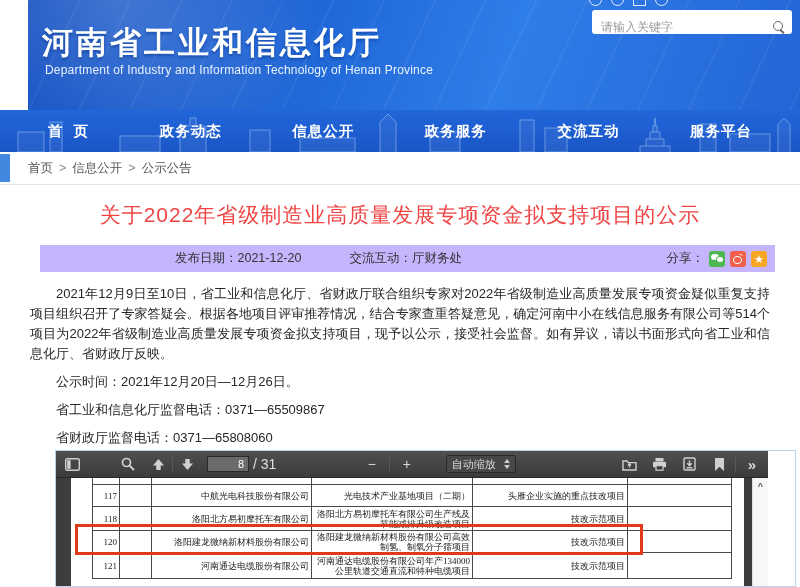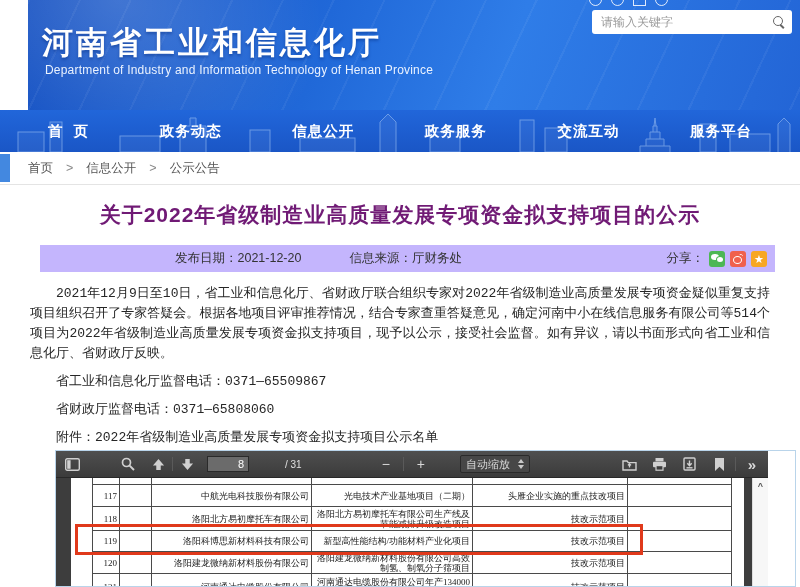--- a/index.html
+++ b/index.html
@@ -15,21 +15,21 @@
       pointer-events:none; }
   .header-glow { position:absolute; left:-120px; top:-160px; width:420px; height:320px;
       background:radial-gradient(closest-side, rgba(255,255,255,0.18), transparent); transform:rotate(20deg); }
   .site-name { position:absolute; left:14px; top:22px; color:#fff; font-size:31px;
       font-weight:bold; letter-spacing:3px; text-shadow:0 2px 3px rgba(0,40,120,0.45); }
   .site-name-en { position:absolute; left:17px; top:63px; color:#eaf2ff; font-size:12px; letter-spacing:0.2px; }
   .quick-icons { position:absolute; top:-7px; right:132px; display:flex; gap:9px; }
   .quick-icons span { width:13px; height:13px; border:1.5px solid rgba(255,255,255,0.85); display:block; }
   .quick-icons .rnd { border-radius:50%; }
   .search-box { position:absolute; top:10px; right:8px; width:200px; height:24px;
-      background:#fff; border-radius:3px; display:flex; align-items:center; padding:0 6px 0 9px; }
+      background:#fff; border-radius:3px; display:flex; align-items:flex-end; padding:0 6px 0 9px; }
   .search-box input { flex:1; border:none; outline:none; font-size:12px; color:#333;
       font-family:"Liberation Sans", sans-serif; }
   .search-box input::placeholder { color:#9a9a9a; }
   .mag { position:relative; width:14px; height:14px; }
   .mag::before { content:""; position:absolute; left:1px; top:1px; width:8px; height:8px;
       border:1.6px solid #666; border-radius:50%; }
   .mag::after { content:""; position:absolute; left:9px; top:9px; width:5px; height:1.7px;
       background:#666; transform:rotate(45deg); transform-origin:0 0; }
 
   
@@ -37,64 +37,64 @@
   .skyline { position:absolute; left:0; bottom:0; width:100%; height:40px; opacity:0.55; }
   .nav-items { position:relative; display:flex; justify-content:space-between;
       padding:0 48px; height:100%; align-items:center; }
   .nav-item { color:#fff; font-size:14.5px; font-weight:bold; white-space:pre;
       letter-spacing:1px; cursor:pointer; }
 
   
   .crumb-row { position:relative; height:33px; background:#fff; border-bottom:1px solid #e4e4e4;
       display:flex; align-items:center; }
   .crumb-accent { position:absolute; left:0; top:2px; width:10px; height:28px; background:#4388e0; }
-  .crumbs { margin-left:28px; font-size:12.5px; color:#555; display:flex; gap:13px; align-items:center; }
+  .crumbs { margin-left:28px; font-size:12.5px; color:#555; display:flex; gap:6px; align-items:center; }
   .crumbs .sep { color:#888; }
   .crumbs span[data-interactable="true"] { cursor:pointer; }
 
   
   .article { padding:0 15px; }
-  .art-title { margin-top:16px; text-align:center; color:#701a75; font-size:21px;
-      font-weight:bold; letter-spacing:1px; }
+  .art-title { margin-top:16px; text-align:center; color:#ef4444; font-size:21px;
+      font-weight:normal; letter-spacing:1px; }
   .meta-bar { margin:16px 10px 12px 25px; height:27px; background:#c4b5fd;
       display:flex; align-items:center; font-size:12.5px; color:#333; }
   .meta-date { margin-left:135px; }
   .meta-src { margin-left:48px; }
   .share { margin-left:auto; display:flex; align-items:center; gap:5px; padding-right:8px; }
   .share-ic { width:16px; height:16px; border-radius:3px; position:relative; cursor:pointer; display:block; }
   .ic-wechat { background:#4db754; }
   .ic-wechat::before { content:""; position:absolute; left:2px; top:3px; width:8px; height:6.5px;
       background:#fff; border-radius:50%; }
   .ic-wechat::after { content:""; position:absolute; left:8px; top:6px; width:6px; height:5px;
       background:#fff; border-radius:50%; box-shadow:0 0 0 1px #4db754; }
   .ic-weibo { background:#f0604c; }
   .ic-weibo::before { content:""; position:absolute; left:3px; top:5px; width:7px; height:6px;
       border:1.6px solid #fff; border-radius:50%; }
   .ic-weibo::after { content:""; position:absolute; left:9px; top:3px; width:4px; height:2px;
       border-top:1.5px solid #fff; border-radius:50%; transform:rotate(20deg); }
   .ic-star { background:#f7a723; color:#fff; font-size:11px; text-align:center; line-height:16px; }
   .body-text { padding:0 15px; font-size:13px; line-height:20px; color:#262626; }
   .body-text p { margin-bottom:8px; }
-  .p-indent { text-indent:2em; text-align:justify;font-family:Liberation Mono, monospace; }
+  .p-indent { text-indent:2em; text-align:justify; }
   .sign-date { text-align:right; padding-right:25px; font-size:13px; color:#262626; margin-top:6px; }
 
   
   .iframe-box { position:absolute; left:55px; top:450px; right:4px; bottom:0;
       border:1px solid #b9d4ea; background:#fff; }
   .viewer { position:absolute; left:0; top:0; width:712px; height:100%; background:#3d3d3d; }
   .toolbar { position:relative; height:27px; background:linear-gradient(#4f4f4f,#3b3b3b);
       border-bottom:1px solid #282828; display:flex; align-items:center; padding:0 6px;
       color:#d8d8d8; }
   .tb-btn { display:flex; align-items:center; justify-content:center; height:20px;
       min-width:20px; cursor:pointer; border-radius:2px; }
   .tb-sep { width:1px; height:14px; background:#2c2c2c; border-right:1px solid #5a5a5a; margin:0 4px; }
   .page-input { width:42px; height:16px; background:#6b6b6b; border:1px solid #2a2a2a;
       color:#fff; font-size:11px; text-align:right; padding-right:4px; margin:0 4px 0 10px;
       font-family:"Liberation Sans", sans-serif; }
-  .page-total { font-size:10px; color:#e0e0e0;margin-left:32px; }
+  .page-total { font-size:14px; color:#e0e0e0; }
   .zoom-ind { font-size:11px; margin:0 3px; cursor:pointer; }
   .zoom-select { height:18px; background:#474747; border:1px solid #2a2a2a; border-radius:2px;
       display:flex; align-items:center; gap:8px; padding:0 5px; font-size:11px; cursor:pointer; }
   .spinner { display:flex; flex-direction:column; gap:2px; }
   .spinner i { width:0; height:0; border-left:3px solid transparent; border-right:3px solid transparent; display:block; }
   .spin-up { border-bottom:4px solid #c9c9c9; }
   .spin-dn { border-top:4px solid #c9c9c9; }
   .chev { font-size:15px; font-weight:bold; color:#d8d8d8; line-height:1; }
 
   .v-content { position:absolute; left:0; top:27px; right:16px; bottom:0; background:#3d3d3d; }
@@ -171,31 +171,32 @@
     <span class="sep" data-interactable="false">&gt;</span>
     <span data-interactable="true">公示公告</span>
   </div>
 </div>
 
 <div class="article" data-interactable="false">
   <div class="art-title" data-interactable="false">关于2022年省级制造业高质量发展专项资金拟支持项目的公示</div>
 
   <div class="meta-bar" data-interactable="false">
     <span class="meta-date" data-interactable="false"><span data-interactable="false">发布日期：</span><span data-interactable="false">2021-12-20</span></span>
-    <span class="meta-src" data-interactable="false"><span data-interactable="false">信息来源：</span><span data-interactable="false">厅财务处</span></span>
+    <span class="meta-src" data-interactable="false"><span data-interactable="false">交流互动：</span><span data-interactable="false">厅财务处</span></span>
     <span class="share" data-interactable="false">
       <span data-interactable="false">分享：</span>
       <a class="share-ic ic-wechat" data-interactable="true"></a>
       <a class="share-ic ic-weibo" data-interactable="true"></a>
       <a class="share-ic ic-star" data-interactable="true">★</a>
     </span>
   </div>
 
   <div class="body-text" data-interactable="false">
     <p class="p-indent" data-interactable="false">2021年12月9日至10日，省工业和信息化厅、省财政厅联合组织专家对2022年省级制造业高质量发展专项资金疑似重复支持项目组织召开了专家答疑会。根据各地项目评审推荐情况，结合专家查重答疑意见，确定河南中小在线信息服务有限公司等514个项目为2022年省级制造业高质量发展专项资金拟支持项目，现予以公示，接受社会监督。如有异议，请以书面形式向省工业和信息化厅、省财政厅反映。</p>
+    <p class="p-indent" data-interactable="false">公示时间：2021年12月20日—12月26日。</p>
     <p class="p-indent" data-interactable="false">省工业和信息化厅监督电话：0371—65509867</p>
     <p class="p-indent" data-interactable="false">省财政厅监督电话：0371—65808060</p>
     <p class="p-indent" data-interactable="true">附件：2022年省级制造业高质量发展专项资金拟支持项目公示名单</p>
   </div>
   <div class="sign-date" data-interactable="false">2021年12月20日</div>
 </div>
 
 <div class="iframe-box" data-interactable="false">
   <div class="viewer" data-interactable="false">
 
@@ -299,28 +300,20 @@
             <td></td>
           </tr>
           <tr style="height:24px" data-interactable="false">
             <td data-interactable="false">118</td>
             <td data-interactable="false"></td>
             <td data-interactable="false">洛阳北方易初摩托车有限公司</td>
             <td data-interactable="false">洛阳北方易初摩托车有限公司生产线及节能减排升级改造项目</td>
             <td data-interactable="false">技改示范项目</td>
             <td></td>
           </tr>
-          <tr style="height:21px" data-interactable="false">
-            <td data-interactable="false">119</td>
-            <td data-interactable="false"></td>
-            <td data-interactable="false">洛阳科博思新材料科技有限公司</td>
-            <td data-interactable="false">新型高性能结构/功能材料产业化项目</td>
-            <td data-interactable="false">技改示范项目</td>
-            <td></td>
-          </tr>
           <tr style="height:22px" data-interactable="false">
             <td data-interactable="false">120</td>
             <td data-interactable="false"></td>
             <td data-interactable="false">洛阳建龙微纳新材料股份有限公司</td>
             <td data-interactable="false">洛阳建龙微纳新材料股份有限公司高效制氢、制氧分子筛项目</td>
             <td data-interactable="false">技改示范项目</td>
             <td></td>
           </tr>
           <tr style="height:26px" data-interactable="false">
             <td data-interactable="false">121</td>

